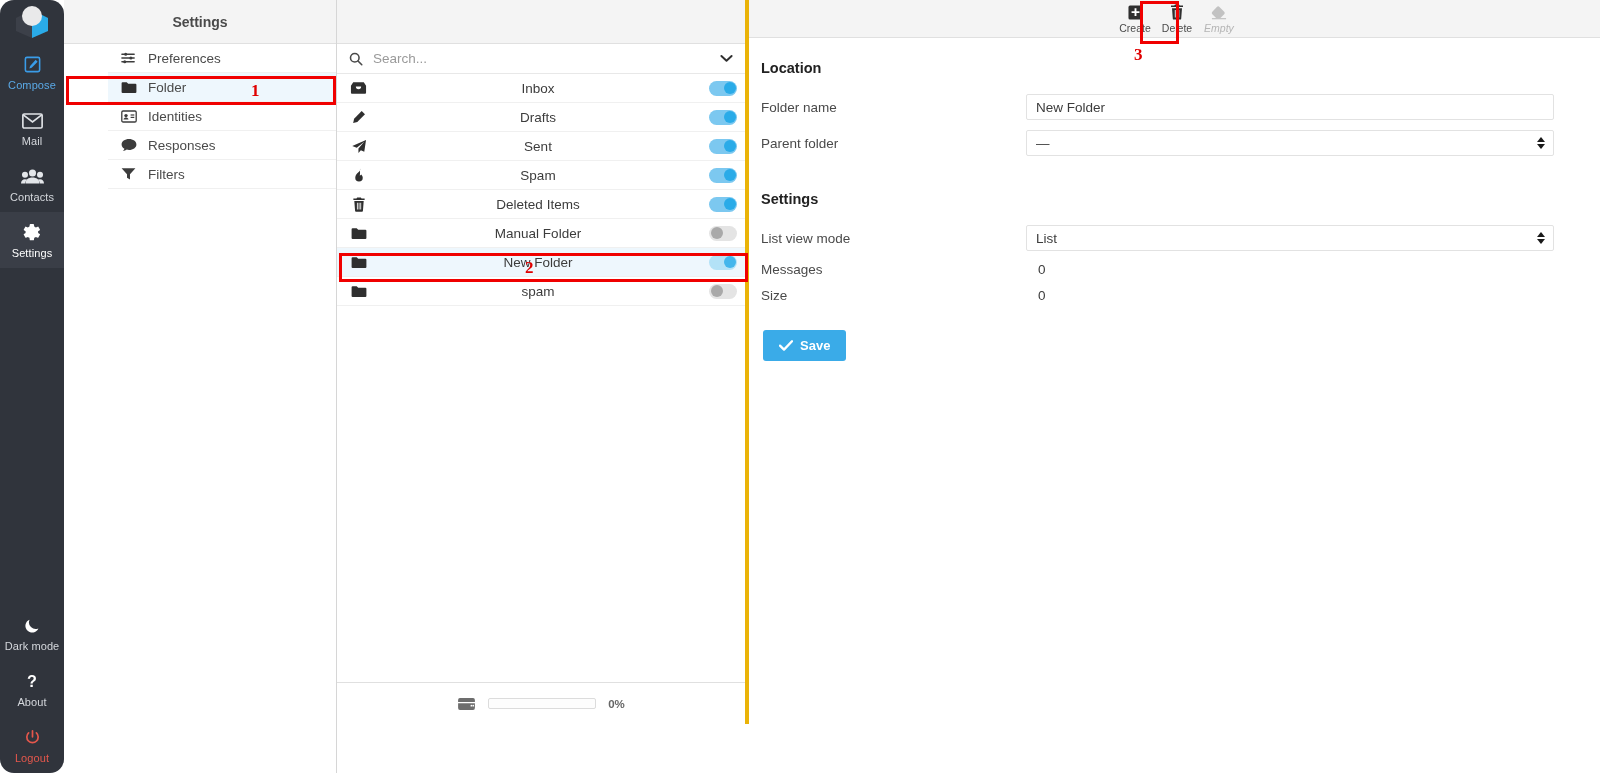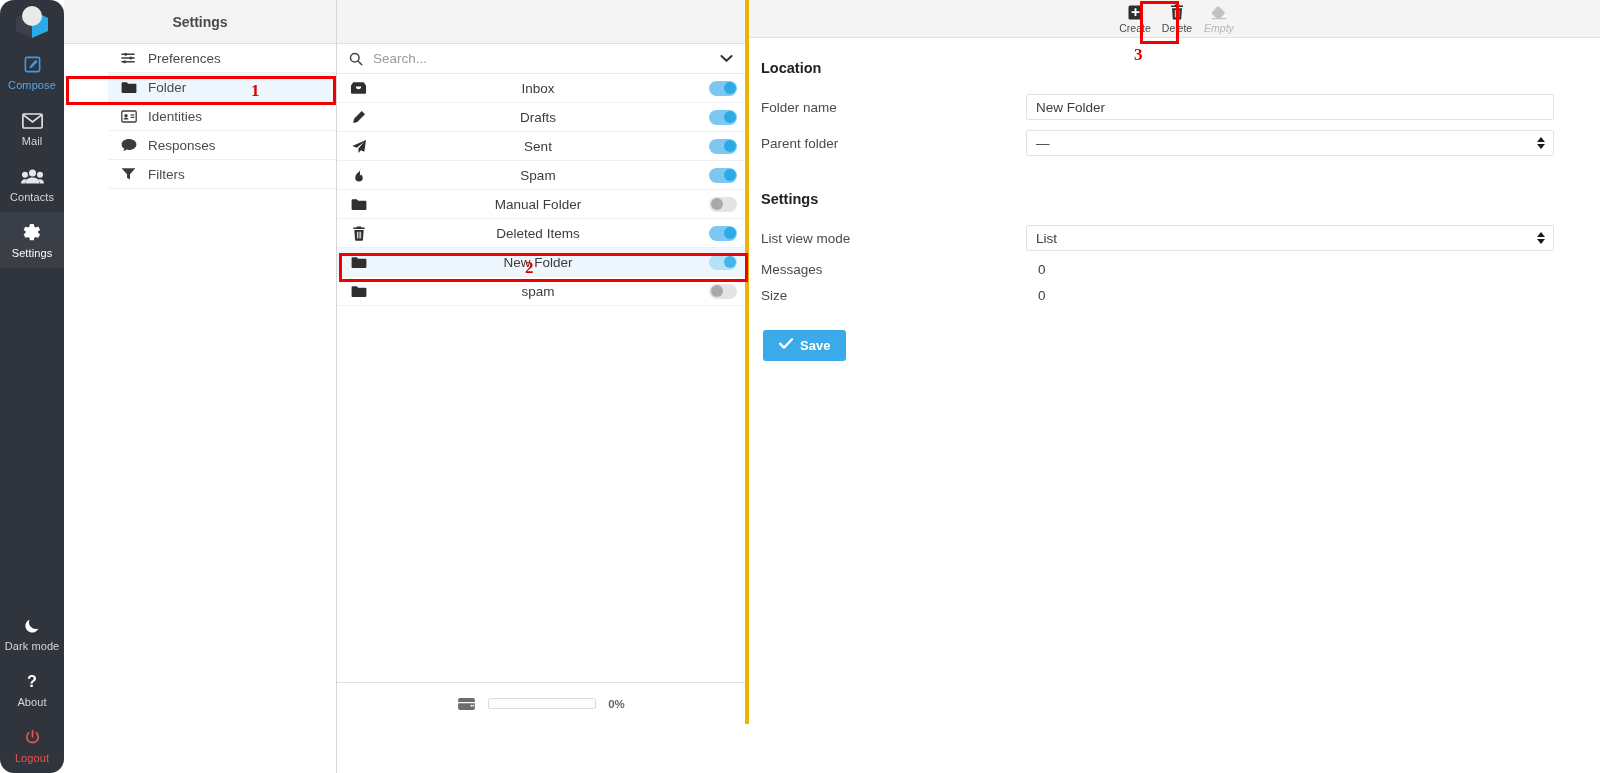--- a/index.html
+++ b/index.html
@@ -143,21 +143,21 @@
   .sel-wrap { position: relative; }
   .sel-arrows {
     position: absolute; right: 9px; top: 50%; transform: translateY(-50%);
     display: flex; flex-direction: column; gap: 2px; pointer-events: none;
   }
   .info-row { display: flex; align-items: center; height: 26px; gap: 12px; }
   .info-label { width: 265px; flex: 0 0 265px; font-size: 13.5px; color: #4a4a4a; }
   .info-val { font-size: 13.5px; color: #3c3c3c; }
   .save-btn {
     margin-top: 22px; margin-left: 2px;
-    display: inline-flex; gap: 7px;
+    display: inline-flex; align-items: center; gap: 7px;
     background: #3aabe8; color: #fff; border: none; border-radius: 3px;
     padding: 8px 16px; font-size: 13px; font-weight: bold; cursor: pointer;
     font-family: "Liberation Sans", sans-serif;
   }
 </style>
 </head>
 <body>
 
 <div id="app">
 
@@ -368,40 +368,40 @@
           </svg>
         </span>
         <span class="f-name">Spam</span>
         <span class="toggle on">
             <span class="knob"></span>
           </span>
       </div>
 
       <div class="folder-row">
         <span class="f-ico">
-          <svg width="16" height="13" viewBox="0 0 16 13" fill="#2f2f2f">
-            <path d="M0.6 2.2a1 1 0 011-1h4.1l1.5 1.6h7.2a1 1 0 011 1v7.1a1 1 0 01-1 1H1.6a1 1 0 01-1-1z"></path>
-          </svg>
-        </span>
-        <span class="f-name">Manual Folder</span>
-        <span class="toggle off">
-            <span class="knob"></span>
-          </span>
-      </div>
-
-      <div class="folder-row">
-        <span class="f-ico">
           <svg width="14" height="15" viewBox="0 0 14 16" fill="#2f2f2f">
             <path d="M5 0.4h4l.7 1.2H13v1.5H1V1.6h3.3z"></path>
             <path d="M2 4.2h10l-.8 10.5a1 1 0 01-1 .9H3.8a1 1 0 01-1-.9z"></path>
             <path d="M4.8 6h.9v7.4h-.9zM6.6 6h.9v7.4h-.9zM8.4 6h.9v7.4h-.9z" fill="#fff"></path>
           </svg>
         </span>
         <span class="f-name">Deleted Items</span>
         <span class="toggle on">
+            <span class="knob"></span>
+          </span>
+      </div>
+
+      <div class="folder-row">
+        <span class="f-ico">
+          <svg width="16" height="13" viewBox="0 0 16 13" fill="#2f2f2f">
+            <path d="M0.6 2.2a1 1 0 011-1h4.1l1.5 1.6h7.2a1 1 0 011 1v7.1a1 1 0 01-1 1H1.6a1 1 0 01-1-1z"></path>
+          </svg>
+        </span>
+        <span class="f-name">Manual Folder</span>
+        <span class="toggle off">
             <span class="knob"></span>
           </span>
       </div>
 
       <div class="folder-row selected">
         <span class="f-ico">
           <svg width="16" height="13" viewBox="0 0 16 13" fill="#2f2f2f">
             <path d="M0.6 2.2a1 1 0 011-1h4.1l1.5 1.6h7.2a1 1 0 011 1v7.1a1 1 0 01-1 1H1.6a1 1 0 01-1-1z"></path>
           </svg>
         </span>

